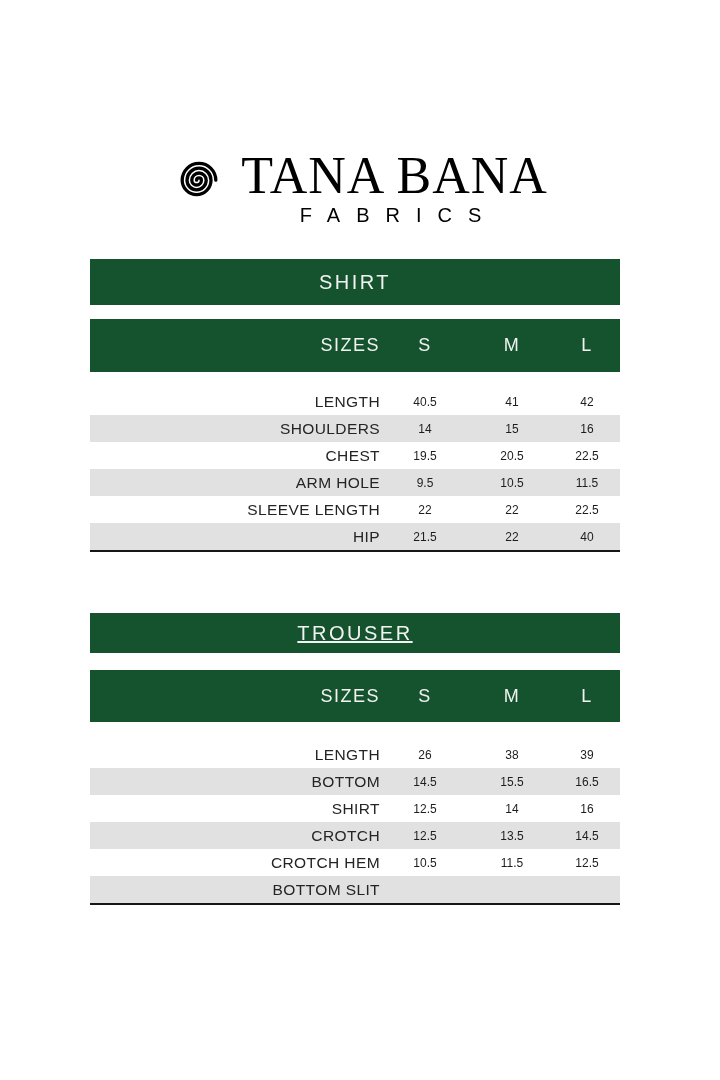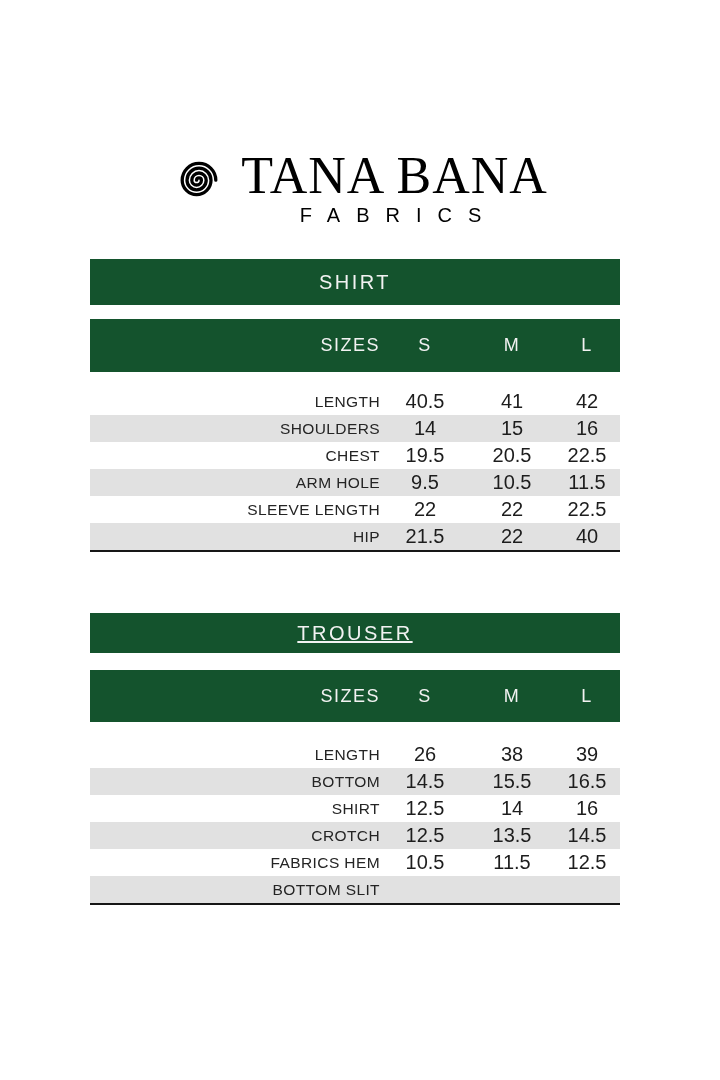--- a/index.html
+++ b/index.html
@@ -100,21 +100,21 @@
   .trow {
     height: 27px;
     display: flex;
     align-items: center;
     font-size: 15.5px;
     color: #242424;
     letter-spacing: 0.4px;
   }
   .trow:nth-child(even) { background: #e1e1e1; }
   .trow .cell-s, .trow .cell-m, .trow .cell-l {
-    font-size: 20px;
+    font-size: 12px;
     color: #1d1d1d;
     letter-spacing: 0;
   }
 
   
   .shirt-title   { top: 259px; height: 46px; }
   .shirt-header  { top: 319px; height: 53px; }
   .shirt-body    { top: 388px; }
   .trouser-title { top: 613px; height: 40px; text-decoration: underline; }
   .trouser-header{ top: 670px; height: 52px; }
@@ -226,21 +226,21 @@
       <div class="cell-m">14</div>
       <div class="cell-l">16</div>
     </div>
     <div class="trow">
       <div class="cell-label">CROTCH</div>
       <div class="cell-s">12.5</div>
       <div class="cell-m">13.5</div>
       <div class="cell-l">14.5</div>
     </div>
     <div class="trow">
-      <div class="cell-label">FABRICS HEM</div>
+      <div class="cell-label">CROTCH HEM</div>
       <div class="cell-s">10.5</div>
       <div class="cell-m">11.5</div>
       <div class="cell-l">12.5</div>
     </div>
     <div class="trow">
       <div class="cell-label">BOTTOM SLIT</div>
       <div class="cell-s"></div>
       <div class="cell-m"></div>
       <div class="cell-l"></div>
     </div>

